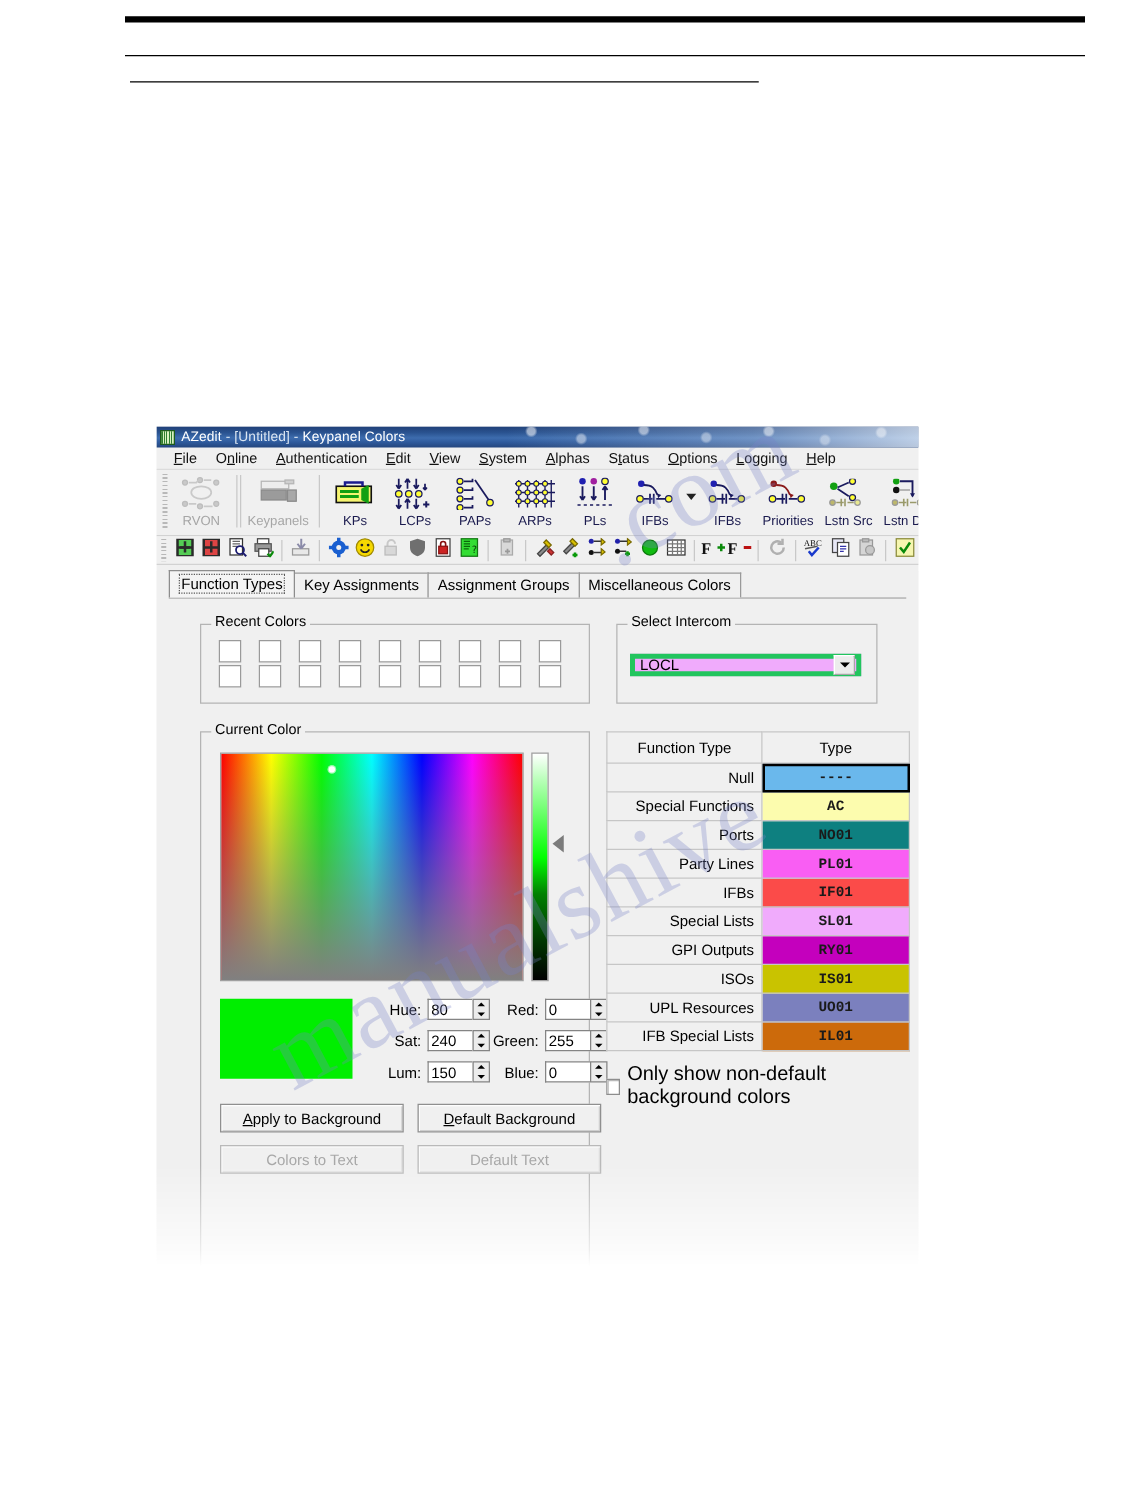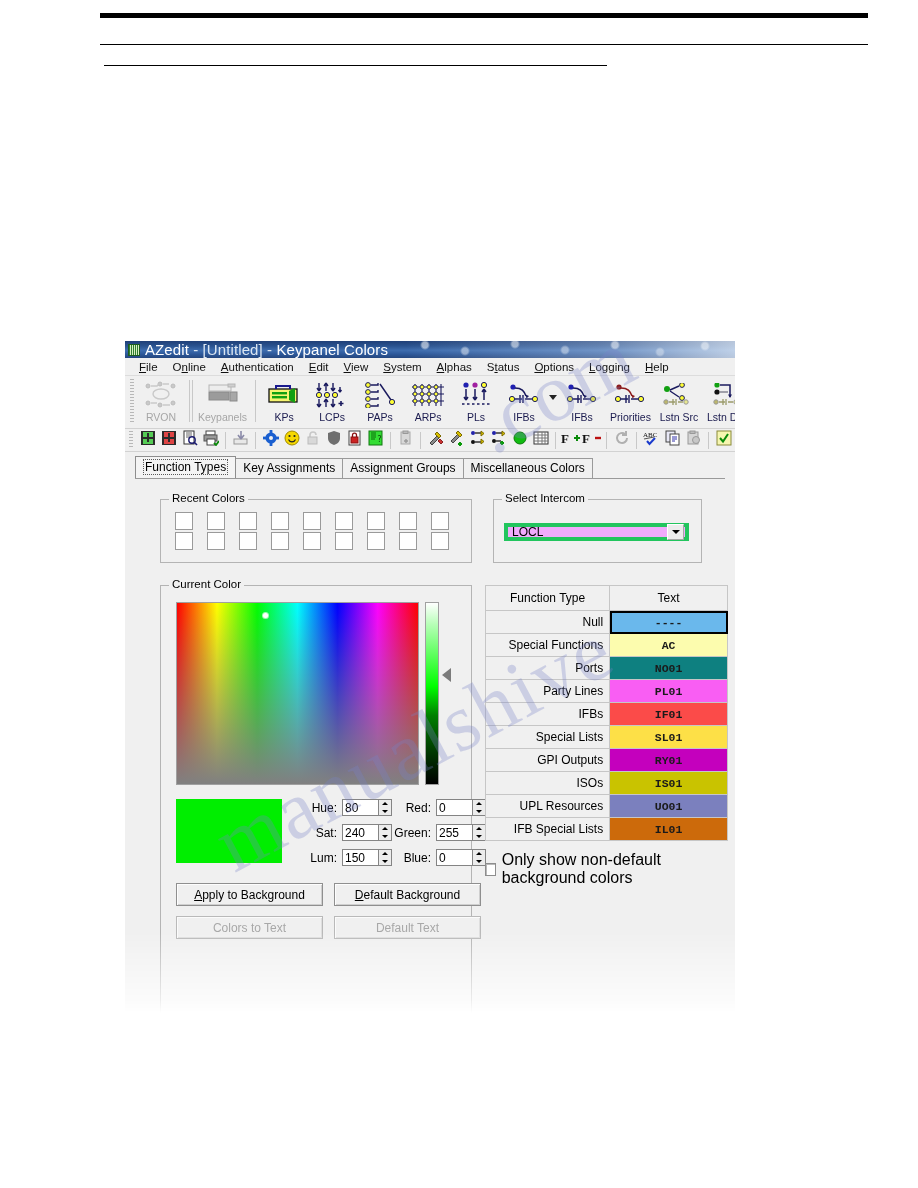--- a/index.html
+++ b/index.html
@@ -42,21 +42,21 @@
       linear-gradient(to right, rgba(255,255,255,0) 0%, rgba(210,225,245,.35) 60%, rgba(235,243,252,.75) 100%);
     pointer-events:none;
   }
   .app-icon{
     width:12px;height:12px;flex:0 0 auto;margin-right:5px;
     background:
       repeating-linear-gradient(to right,#2f7f2f 0 1px,#d9f0c0 1px 2px),
       #cfe9b0;
     border:1px solid #1d5c1d;box-sizing:border-box;
   }
-  .title-text{font-size:15px;color:#ffffff;letter-spacing:.1px;white-space:nowrap;position:relative;z-index:2;}
+  .title-text{font-size:11px;color:#ffffff;letter-spacing:.1px;white-space:nowrap;position:relative;z-index:2;}
   .title-text .dim{color:#dbe6f2;}
 
   
   .menubar{
     height:17px;background:#f0f0f0;border-bottom:1px solid #dcdcdc;
     display:flex;align-items:center;padding-left:7px;gap:0;
   }
   .menu-item{
     font-size:11.5px;color:#111;padding:1px 8px 1px 7px;white-space:nowrap;cursor:default;
   }
@@ -782,21 +782,21 @@
       </div>
       <div class="btn dis" style="left:173px;top:330px;width:145px;">
         <span>Default Text</span>
       </div>
     </div>
 
     <table id="fn-table">
       <tbody id="fn-table-body">
           <tr class="hdr">
             <td>Function Type</td>
-            <td>Text</td>
+            <td>Type</td>
           </tr>
           <tr class="selected">
             <td class="name">Null</td>
             <td class="colcell" style="background: rgb(106, 184, 236);">----</td>
           </tr>
           <tr>
             <td class="name">Special Functions</td>
             <td class="colcell" style="background: rgb(252, 252, 174);">AC</td>
           </tr>
           <tr>
@@ -806,21 +806,21 @@
           <tr>
             <td class="name">Party Lines</td>
             <td class="colcell" style="background: rgb(249, 94, 243);">PL01</td>
           </tr>
           <tr>
             <td class="name">IFBs</td>
             <td class="colcell" style="background: rgb(251, 75, 73);">IF01</td>
           </tr>
           <tr>
             <td class="name">Special Lists</td>
-            <td class="colcell" style="background: #fde047;">SL01</td>
+            <td class="colcell" style="background: #f0abfc;">SL01</td>
           </tr>
           <tr>
             <td class="name">GPI Outputs</td>
             <td class="colcell" style="background: rgb(196, 0, 189);">RY01</td>
           </tr>
           <tr>
             <td class="name">ISOs</td>
             <td class="colcell" style="background: rgb(201, 195, 0);">IS01</td>
           </tr>
           <tr>

